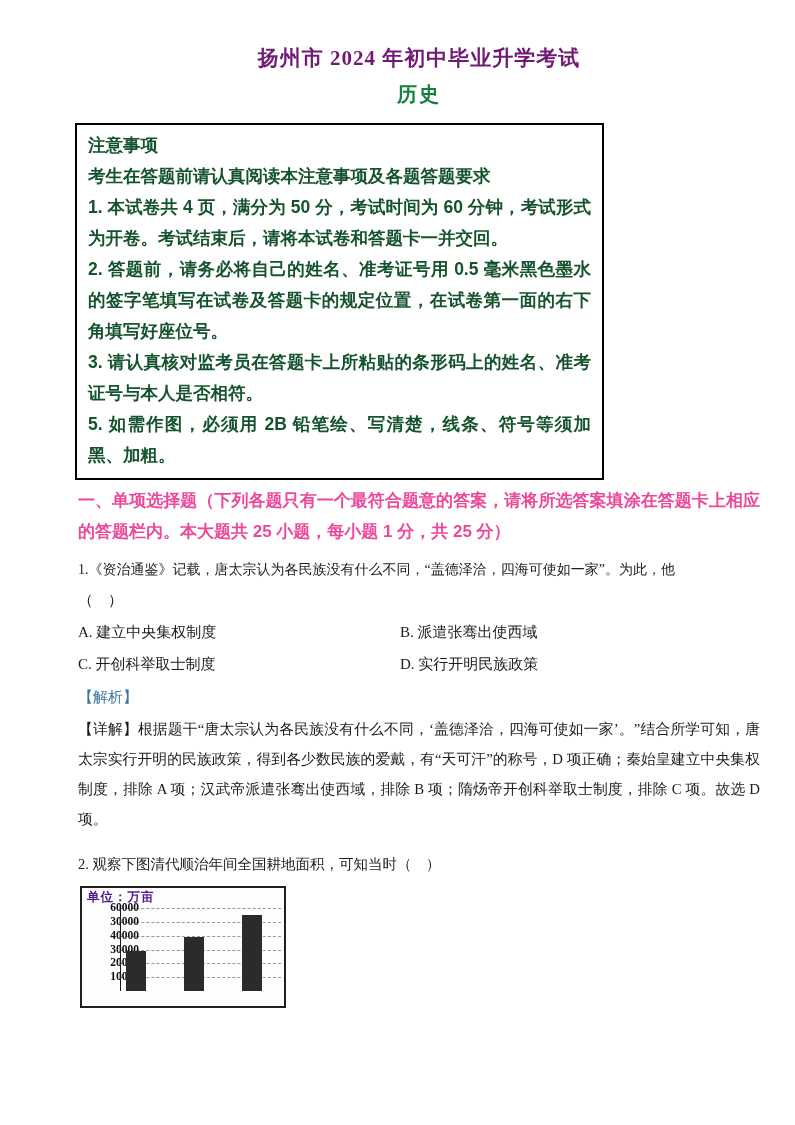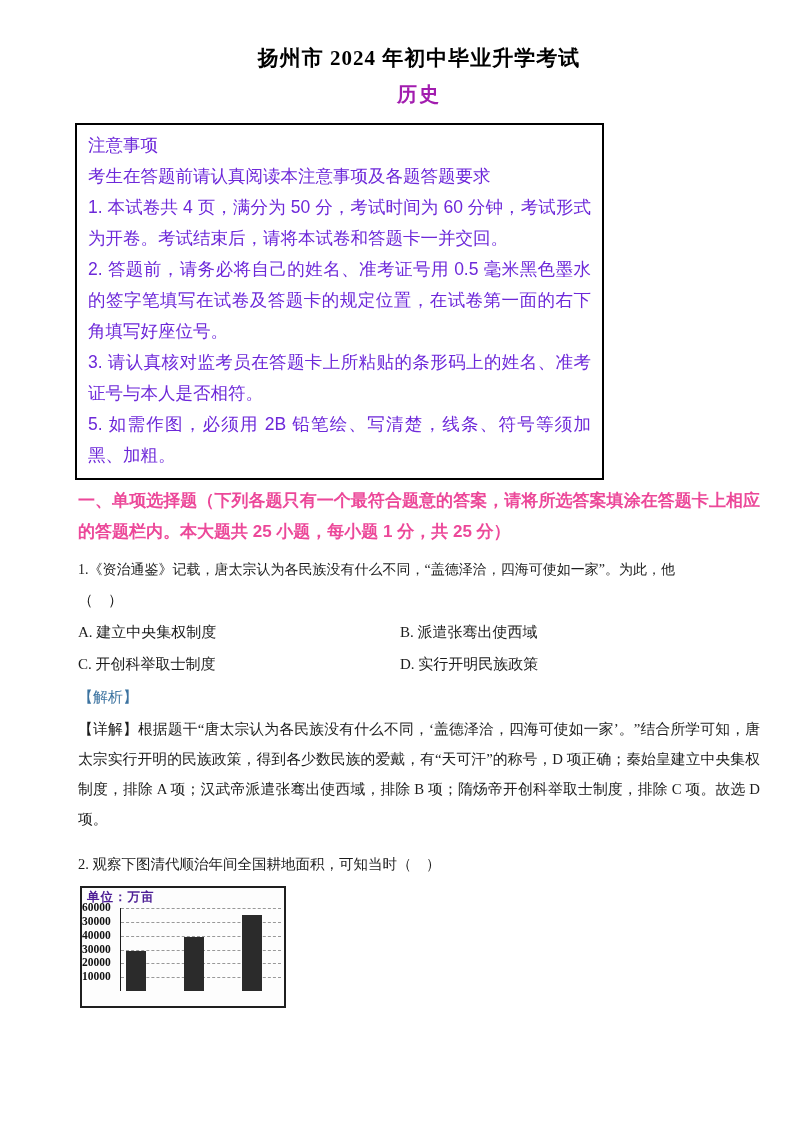--- a/index.html
+++ b/index.html
@@ -6,36 +6,36 @@
   body{
     width:795px;height:1125px;overflow:hidden;background:#ffffff;
     font-family:"Liberation Serif",serif;color:#1c1c1c;
     position:relative;
   }
   .page{padding:0 35px 0 78px;}
 
   .doc-title{
     margin:44px 0 0;text-align:center;
     font-family:"Liberation Serif",serif;font-weight:bold;
-    font-size:21px;color:#000000;letter-spacing:1px;
+    font-size:21px;color:#701a75;letter-spacing:1px;
   }
   .doc-subject{
     margin:9px 0 0;text-align:center;font-weight:bold;
-    font-size:20px;color:#a21caf;letter-spacing:2px;
+    font-size:20px;color:#15803d;letter-spacing:2px;
   }
 
   .notice-box{
     box-sizing:border-box;
     width:529px;margin:15px 0 0 -3px;
     border:2px solid #000;
     padding:5px 11px 7px;
   }
   .notice-box p{
-    margin:0;font-family:"Liberation Sans",sans-serif;font-weight:normal;
-    font-size:17.5px;line-height:31px;color:#6d28d9;
+    margin:0;font-family:"Liberation Sans",sans-serif;font-weight:bold;
+    font-size:17.5px;line-height:31px;color:#14532d;
     text-align:justify;
   }
 
   .section-heading{
     margin:5px 0 0;width:682px;
     font-family:"Liberation Sans",sans-serif;font-weight:bold;
     font-size:17px;line-height:31px;color:#ec4899;text-align:justify;
   }
 
   .stem{margin:8px 0 0;font-size:14px;line-height:30px;text-align:justify;}
@@ -64,21 +64,21 @@
     margin:8px 0 0 2px;
     border:2px solid #1f1f1f;background:#fdfdfd;
   }
   .chart-unit{
     position:absolute;top:1px;left:5px;
     font-family:"Liberation Sans",sans-serif;font-weight:bold;
     font-size:12.5px;color:#4c1d95;letter-spacing:1px;
   }
   .chart-plot{position:absolute;inset:0;}
   .chart-plot .ytick{
-    position:absolute;left:0;width:39px;text-align:left;
+    position:absolute;left:0;width:57px;text-align:right;
     font-weight:bold;font-size:11.5px;color:#111;
     font-family:"Liberation Serif",serif;
   }
   .chart-plot .gridline{
     position:absolute;height:0;border-top:1px dashed #999;
   }
   .chart-plot .yaxis{position:absolute;width:0;border-left:1.5px solid #1a1a1a;}
   .chart-plot .bar{position:absolute;width:20px;}
 </style>
 </head>

